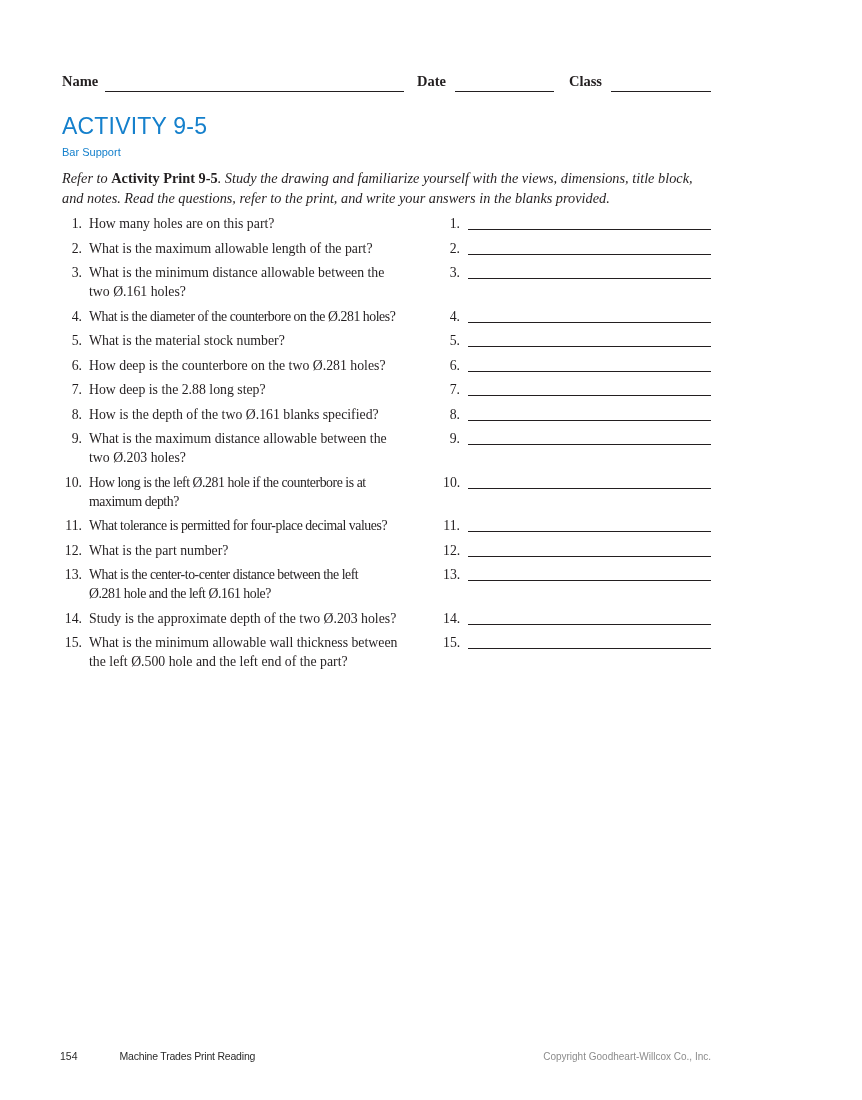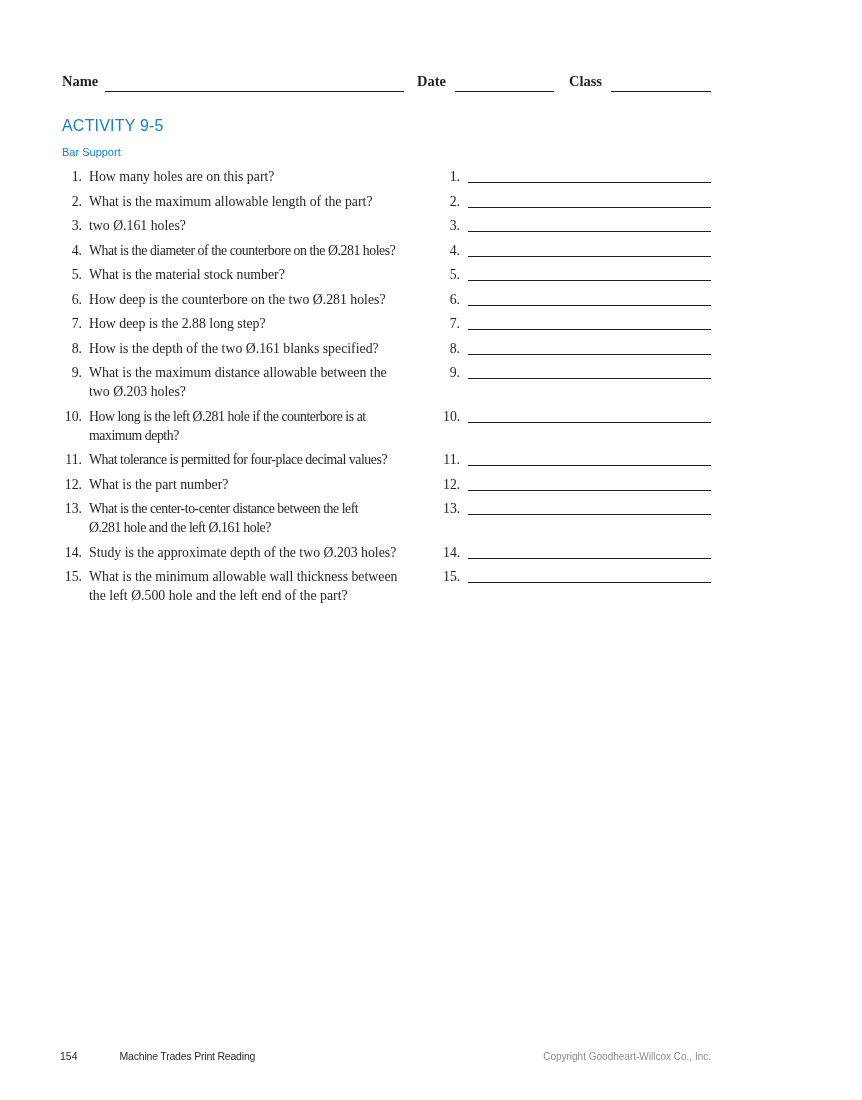--- a/index.html
+++ b/index.html
@@ -34,21 +34,21 @@
     margin-bottom:-2px;
   }
   .blank.name{flex:1;margin-left:7px;margin-right:13px;margin-bottom:-2px;}
   .blank.date{width:99px;margin-left:9px;margin-right:15px;}
   .blank.class{width:100px;margin-left:9px;}
   
   .activity-title{
     margin-top:24px;
     font-family:"Liberation Sans", sans-serif;
     font-weight:500;
-    font-size:16px;
+    font-size:23px;
     line-height:24px;
     letter-spacing:.2px;
     color:var(--accent);
   }
   .activity-subtitle{
     margin-top:6px;
     font-family:"Liberation Sans", sans-serif;
     font-weight:400;
     font-size:11px;
     line-height:17px;
@@ -126,20 +126,21 @@
     <span class="blank name"></span>
     <span class="lbl">Date</span>
     <span class="blank date"></span>
     <span class="lbl">Class</span>
     <span class="blank class"></span>
   </div>
 
   <div class="activity-title">ACTIVITY 9-5</div>
   <div class="activity-subtitle">Bar Support</div>
 
+  <p class="intro"><span>Refer to </span><b>Activity Print 9-5</b><span>. Study the drawing and familiarize yourself with the views, dimensions, title block, and notes. Read the questions, refer to the print, and write your answers in the blanks provided.</span></p>
 
   <div class="questions" id="questions">
   <div class="q-row">
     <div class="q-left">
       <span class="q-num">1.</span>
       <span class="q-text">
             <div class="q-line">How many holes are on this part?</div>
           </span>
     </div>
     <div class="q-right">
@@ -158,20 +159,21 @@
     <div class="q-right">
       <span class="a-num">2.</span>
       <span class="a-line"></span>
     </div>
   </div>
 
   <div class="q-row">
     <div class="q-left">
       <span class="q-num">3.</span>
       <span class="q-text">
+            <div class="q-line">What is the minimum distance allowable between the</div>
             <div class="q-line">two Ø.161 holes?</div>
           </span>
     </div>
     <div class="q-right">
       <span class="a-num">3.</span>
       <span class="a-line"></span>
     </div>
   </div>
 
   <div class="q-row">

